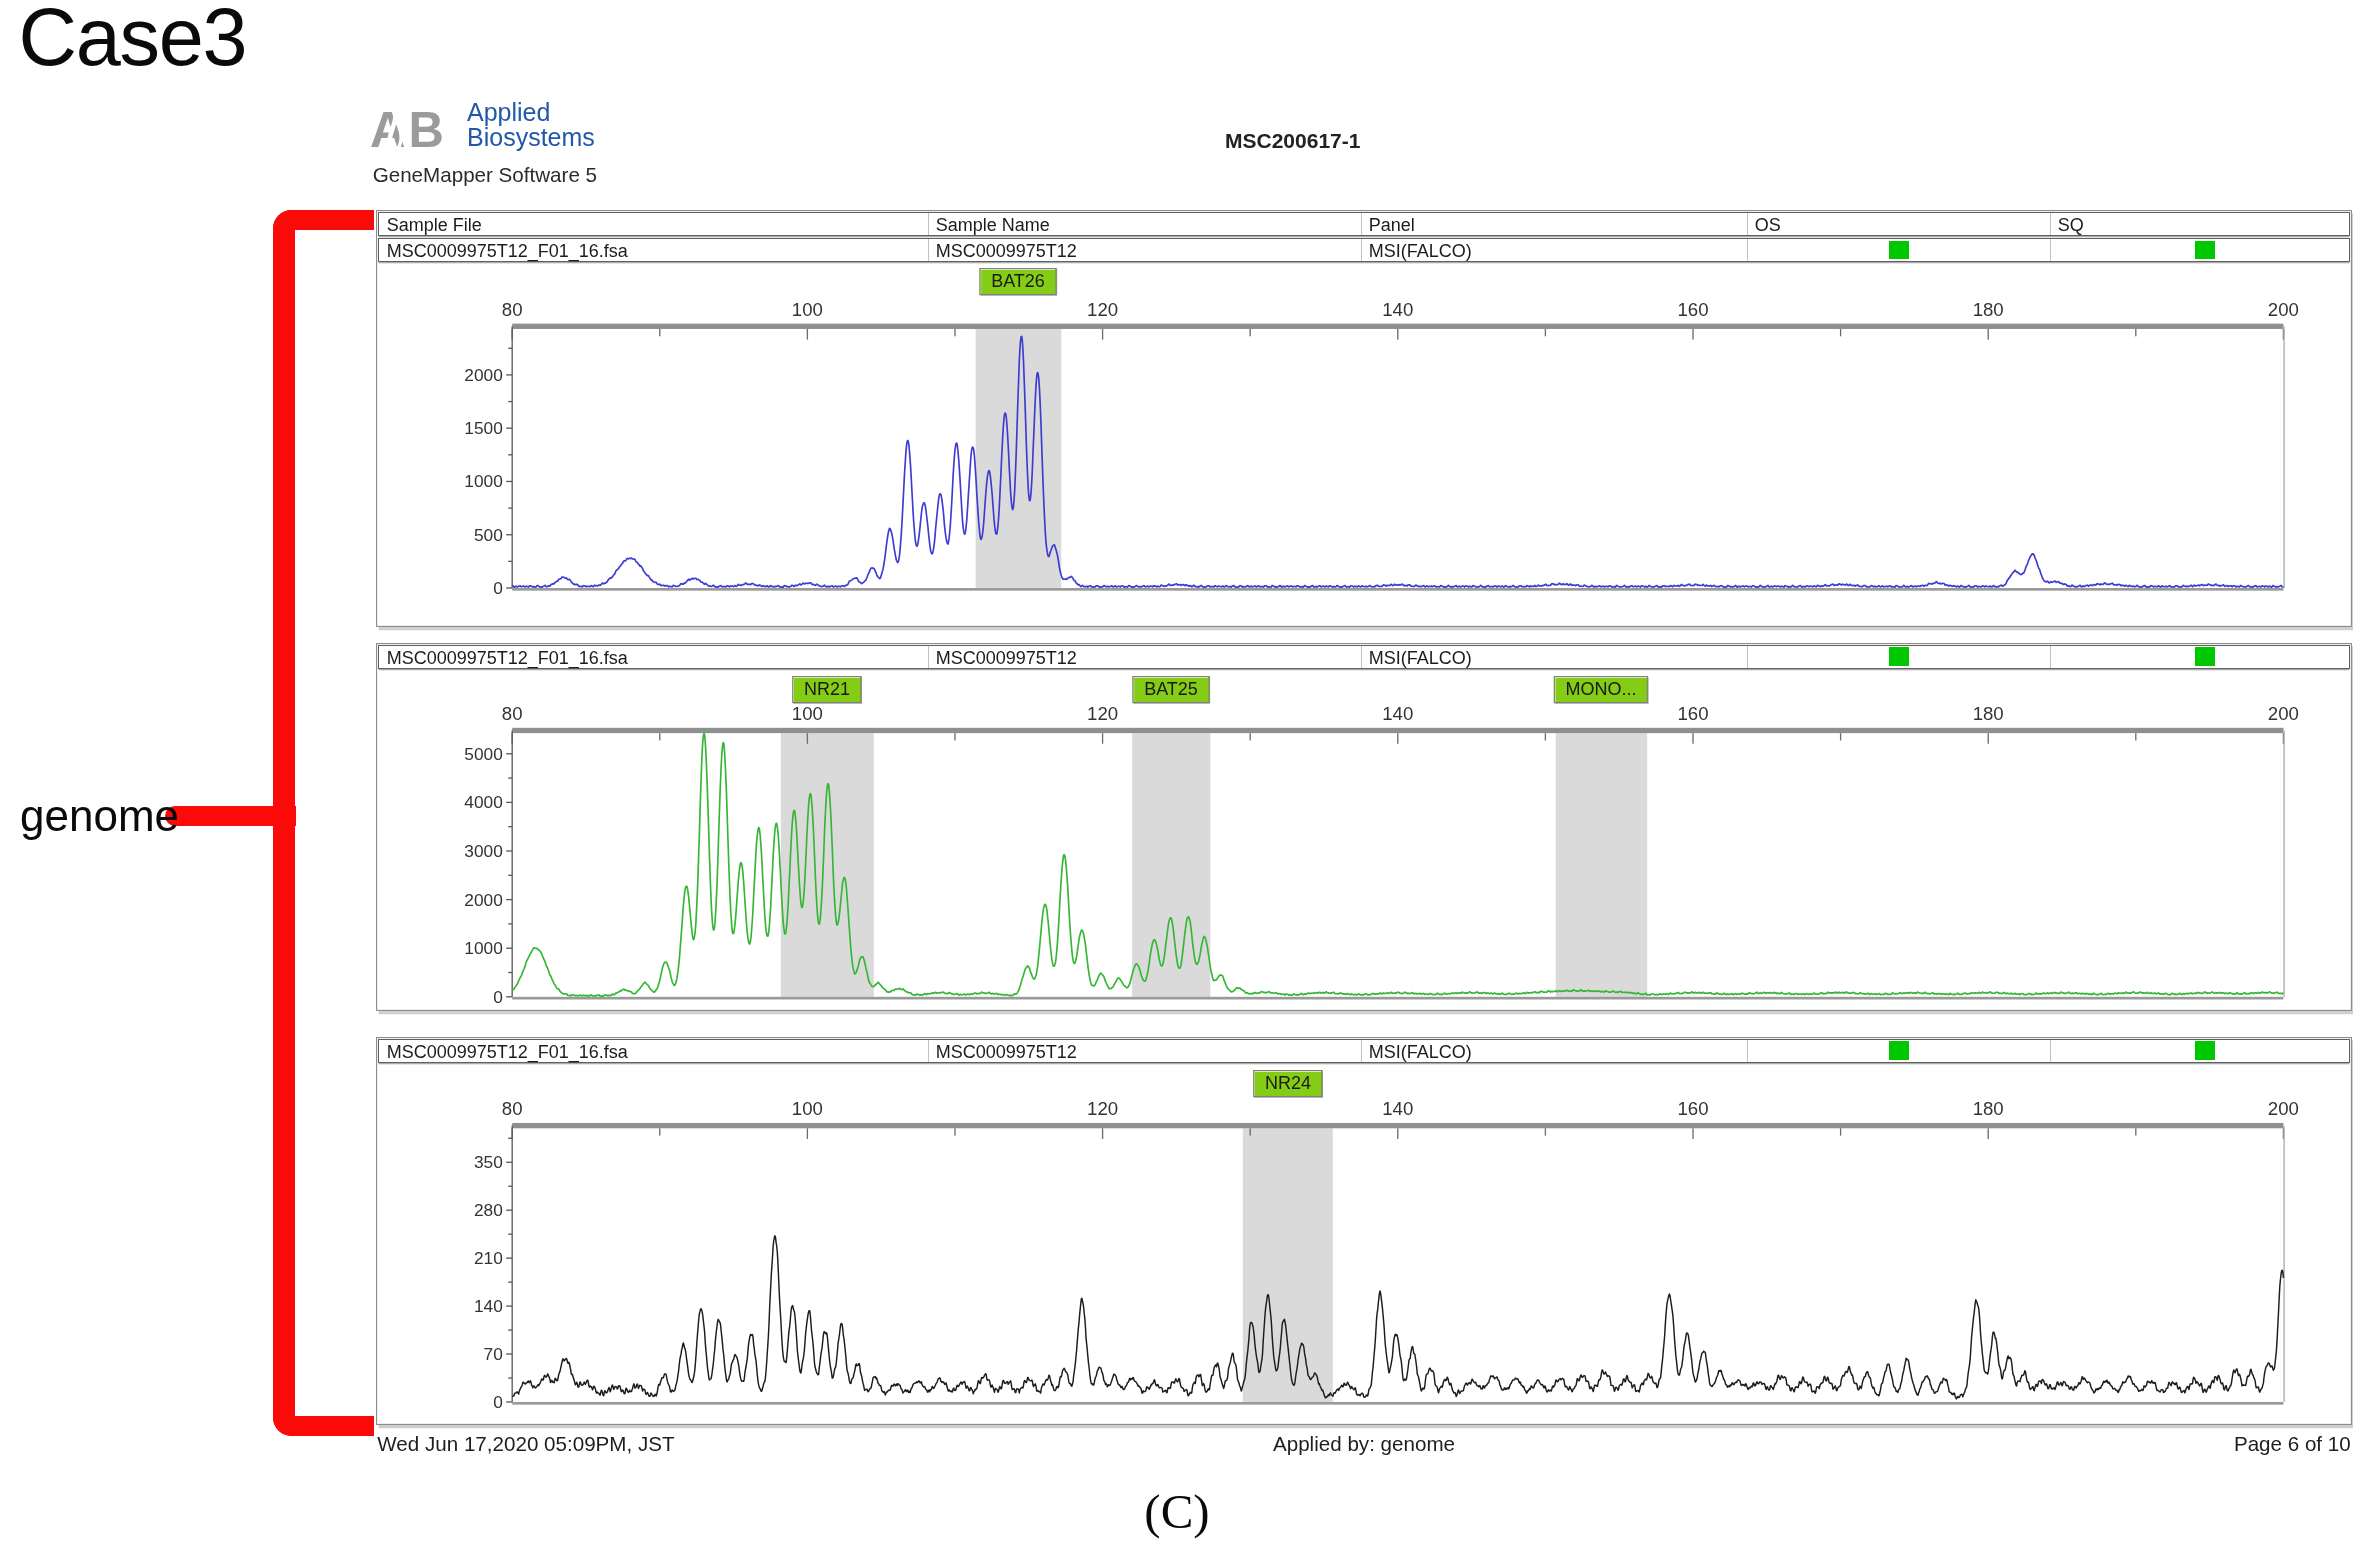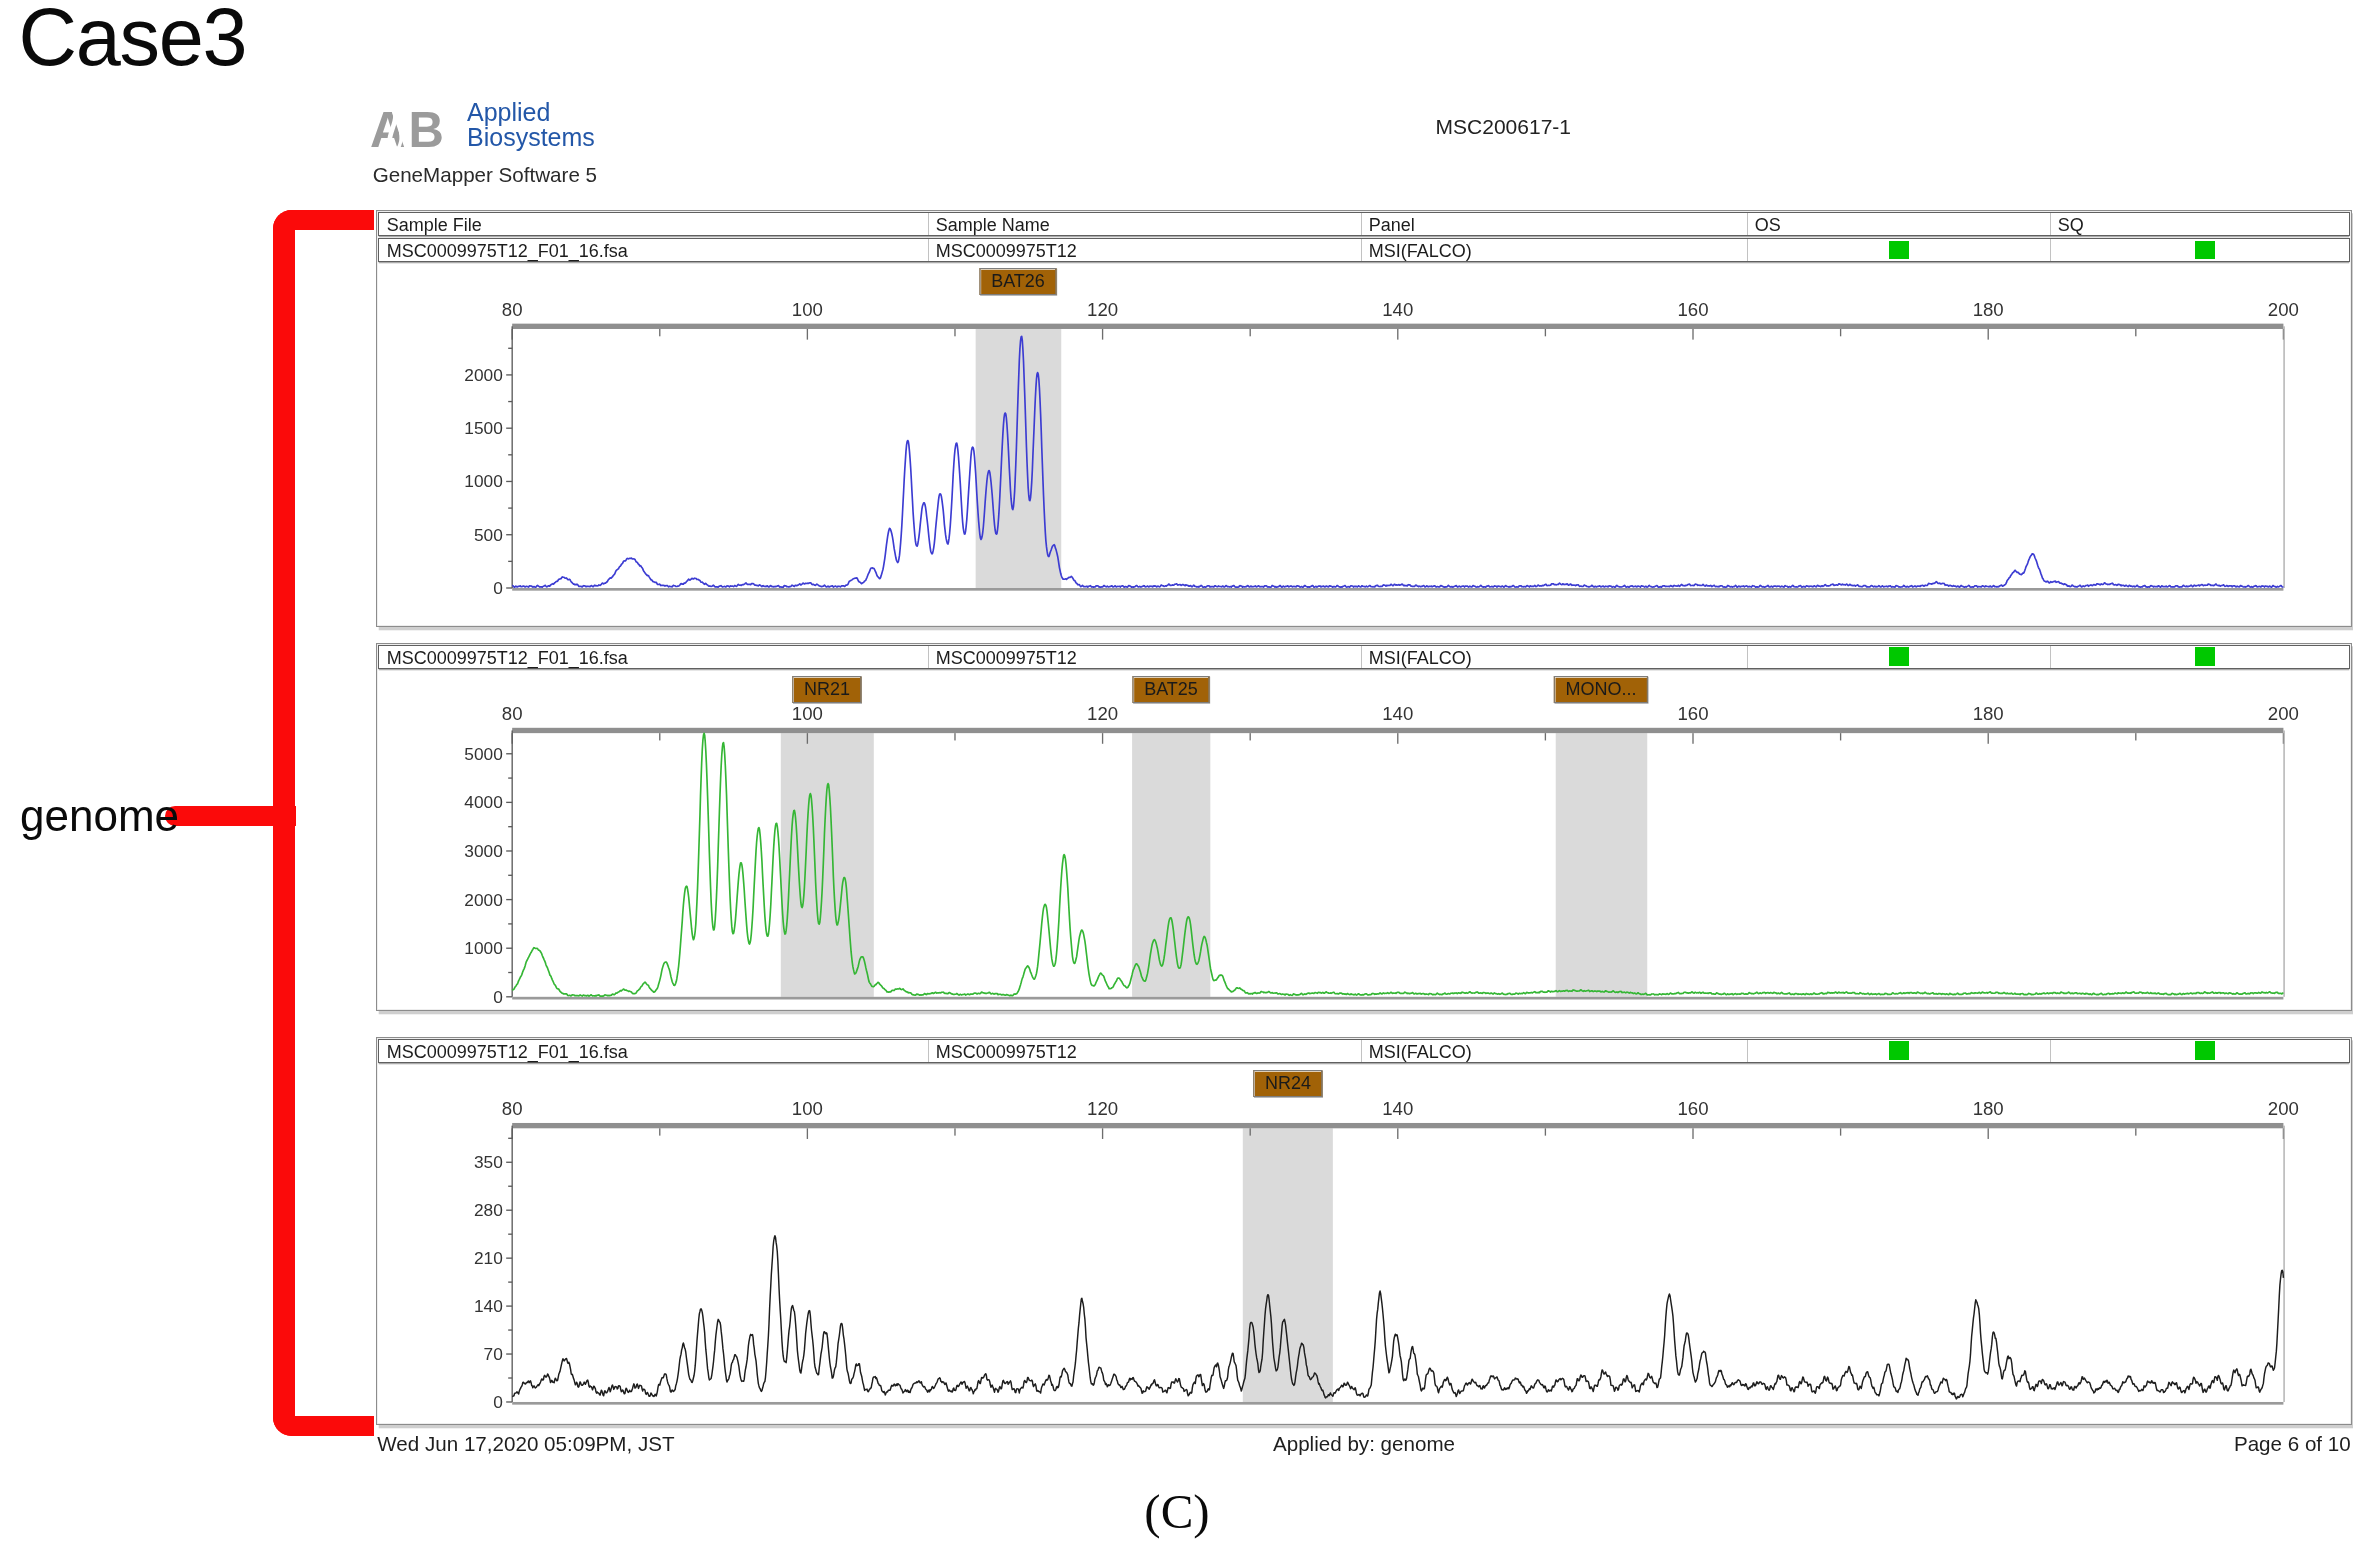--- a/index.html
+++ b/index.html
@@ -6,21 +6,21 @@
   .page{position:relative;width:2354px;height:1563px;background:#fff;overflow:hidden;
         font-family:"Liberation Sans",sans-serif;color:#111;border-radius:13px;}
 
   .case-title{position:absolute;left:18.6px;top:-9.3px;font-size:81px;letter-spacing:-1.3px;color:#0a0a0a;}
 
   
   .brand{position:absolute;left:370px;top:99px;width:346px;height:93px;}
   .ab-mark{position:absolute;left:0;top:4px;}
   .brand-line{position:absolute;left:97px;top:1.3px;font-size:25px;font-weight:normal;color:#2357a8;line-height:25px;}
   .software{position:absolute;left:2.7px;top:64px;font-size:20.6px;color:#2b2b2b;}
-  .run-id{position:absolute;left:1225px;top:115px;width:346px;text-align:right;font-size:21px;color:#222;}
+  .run-id{position:absolute;left:1225px;top:129px;width:346px;text-align:left;font-size:21px;color:#222;font-weight:bold;}
 
   
   .br-main{position:absolute;left:273px;top:210px;width:101px;height:1226px;box-sizing:border-box;
            border-left:22.6px solid #fb0a0a;border-top:20px solid #fb0a0a;border-bottom:20px solid #fb0a0a;
            border-radius:18.6px 0 0 18.6px;}
   .br-conn{position:absolute;left:165px;top:806px;width:131px;height:20px;background:#fb0a0a;border-radius:10px 0 0 10px;}
   .tumor-label{position:absolute;left:20px;top:791px;width:141px;text-align:left;font-size:44px;color:#0a0a0a;}
 
   
   .panel{position:absolute;left:376px;width:1976px;box-sizing:border-box;background:#fff;
@@ -34,21 +34,21 @@
   .tcell{position:absolute;top:2px;font-size:18px;color:#1c1c1c;white-space:nowrap;}
   .c0{left:8px;} .c1{left:557px;} .c2{left:990px;} .c3{left:1376px;} .c4{left:1679px;}
   .vdiv{position:absolute;top:0;bottom:0;width:0.7px;background:#c2c2c2;}
   .d1{left:549px;} .d2{left:982px;} .d3{left:1368px;} .d4{left:1671px;}
   .flag{position:absolute;top:1.3px;width:20px;height:18.6px;background:#00c800;}
   .fos{left:1510px;} .fsq{left:1816px;}
 
   .chart{position:relative;width:1973px;}
   .chart svg{position:absolute;left:0;top:0;}
   .mlabel{position:absolute;transform:translateX(-50%);padding:2px 10.7px;font-size:18px;color:#1a1a1a;
-          background:#a16207;border:1.3px solid #7d7d7d;box-shadow:inset 0.7px 0.7px 0 #f2f2f2,0.7px 0.7px 0 #9a9a9a;
+          background:#84cc16;border:1.3px solid #7d7d7d;box-shadow:inset 0.7px 0.7px 0 #f2f2f2,0.7px 0.7px 0 #9a9a9a;
           white-space:nowrap;}
 
   
   .footer{position:absolute;left:376px;top:1429px;width:1976px;height:31px;font-size:20.6px;color:#1e1e1e;}
   .f-left{position:absolute;left:1.3px;top:2.7px;}
   .f-center{position:absolute;left:0;right:0;top:2.7px;text-align:center;}
   .f-right{position:absolute;right:1.3px;top:2.7px;}
 
   .caption{position:absolute;left:0;top:1483px;width:2354px;text-align:center;
            font-family:"Liberation Serif",serif;font-size:49px;color:#0a0a0a;}

